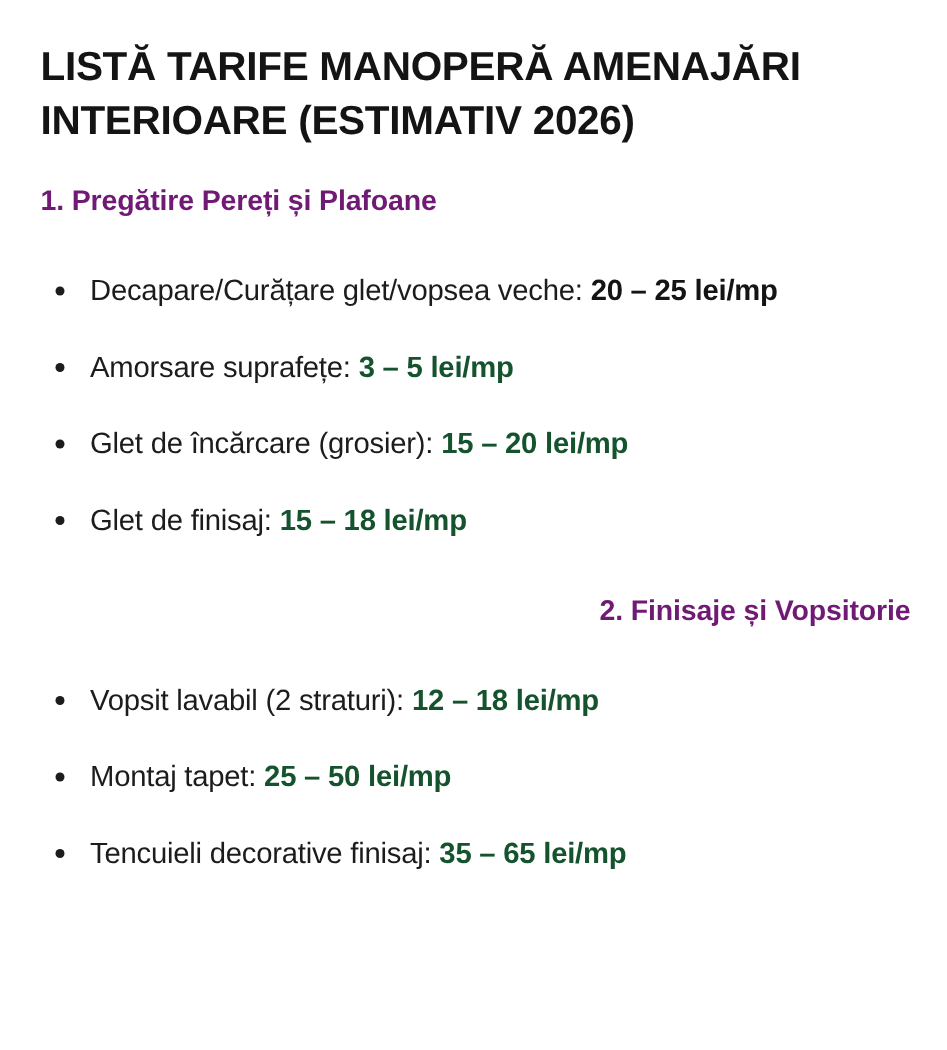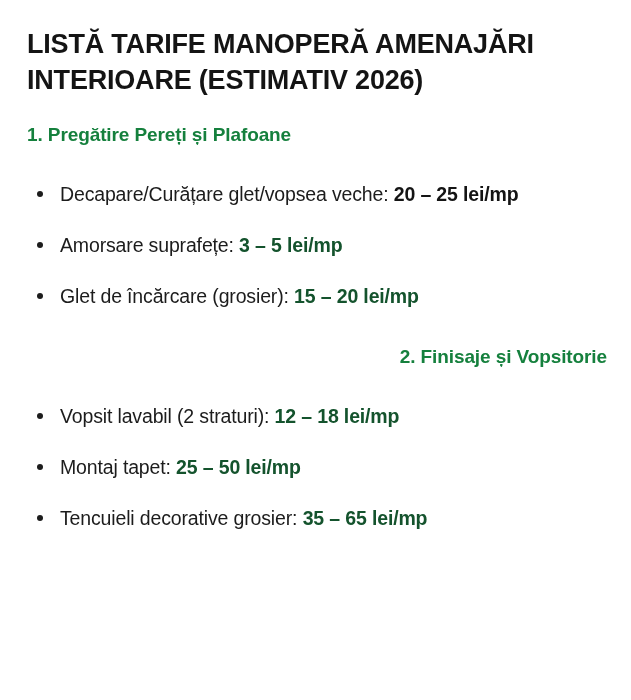--- a/index.html
+++ b/index.html
@@ -34,21 +34,21 @@
     color: #141414;
     margin: 0;
     padding-top: 26px;
     max-width: 560px;
   }
 
   .section-heading {
     font-size: 19px;
     line-height: 26px;
     font-weight: 700;
-    color: #15803d;
+    color: #701a75;
     margin: 0;
     letter-spacing: -0.1px;
   }
 
   .section-1-heading { padding-top: 24px; }
   .section-2-heading { padding-top: 29px; text-align: right; }
 
   .bullet-list {
     list-style: none;
     margin: 0;
@@ -117,35 +117,40 @@
     <li class="bullet-item">
       <span class="bullet-marker"></span>
       <span class="bullet-text">Amorsare suprafețe:</span>
       <span class="price">3 – 5 lei/mp</span>
     </li>
     <li class="bullet-item">
       <span class="bullet-marker"></span>
       <span class="bullet-text">Glet de încărcare (grosier):</span>
       <span class="price">15 – 20 lei/mp</span>
     </li>
+    <li class="bullet-item">
+      <span class="bullet-marker"></span>
+      <span class="bullet-text">Glet de finisaj:</span>
+      <span class="price">15 – 18 lei/mp</span>
+    </li>
   </ul>
 
   <h2 class="section-heading section-2-heading">2. Finisaje și Vopsitorie</h2>
 
   <ul class="bullet-list list-second">
     <li class="bullet-item">
       <span class="bullet-marker"></span>
       <span class="bullet-text">Vopsit lavabil (2 straturi):</span>
       <span class="price">12 – 18 lei/mp</span>
     </li>
     <li class="bullet-item">
       <span class="bullet-marker"></span>
       <span class="bullet-text">Montaj tapet:</span>
       <span class="price">25 – 50 lei/mp</span>
     </li>
     <li class="bullet-item">
       <span class="bullet-marker"></span>
-      <span class="bullet-text">Tencuieli decorative grosier:</span>
+      <span class="bullet-text">Tencuieli decorative finisaj:</span>
       <span class="price">35 – 65 lei/mp</span>
     </li>
   </ul>
 
 </div>
 
 </body></html>

